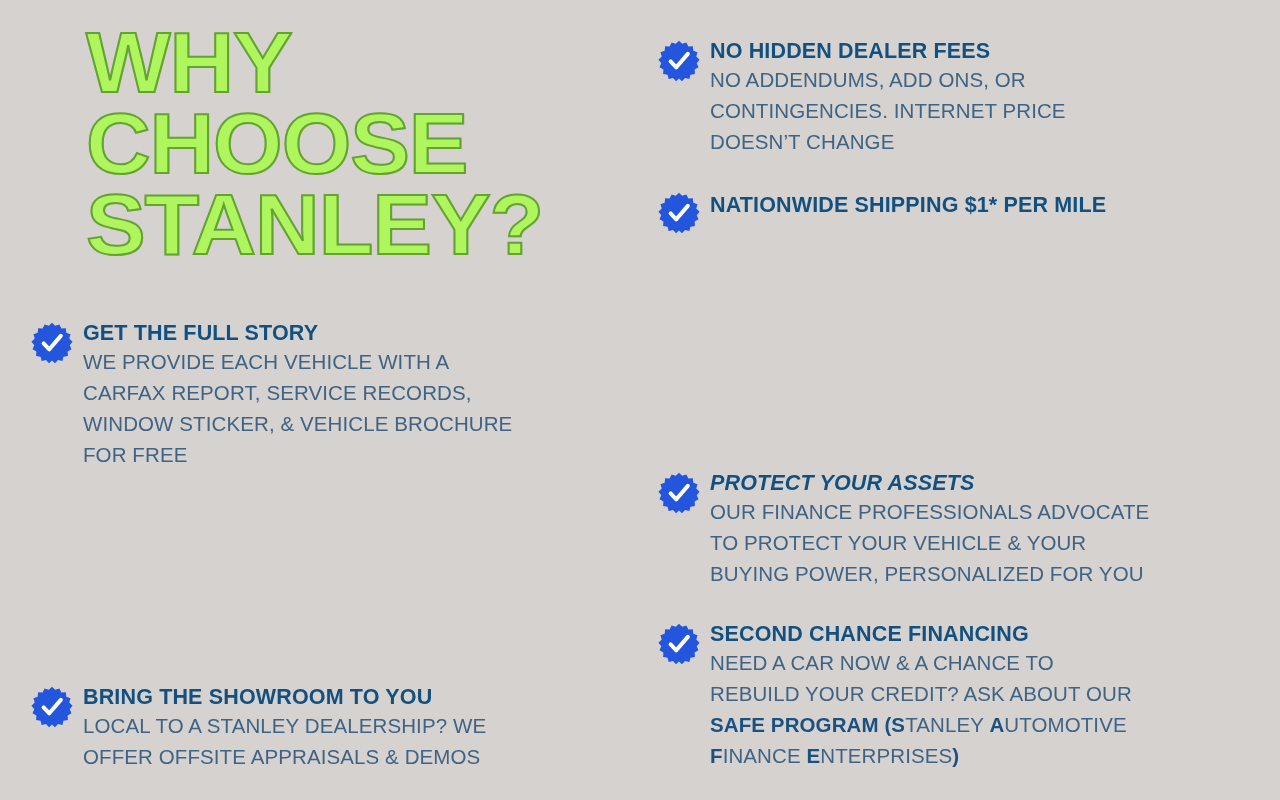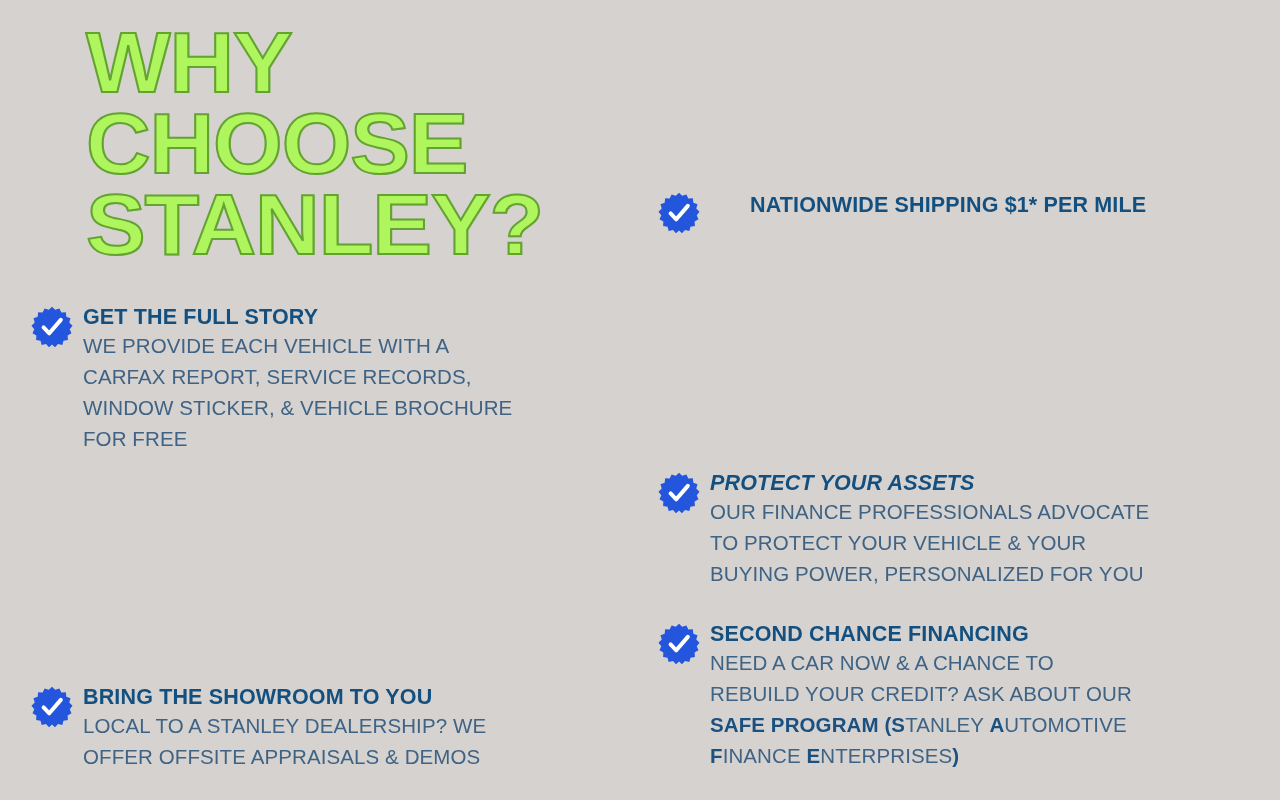--- a/index.html
+++ b/index.html
@@ -110,27 +110,27 @@
   .b-desc .em {
     font-weight: 700;
     color: #1b5180;
   }
   .b-desc .em-light {
     font-weight: 400;
     color: #3f6384;
   }
 
   
-  #bl-0 { left: 31px;  top: 304px; width: 580px; }
+  #bl-0 { left: 31px;  top: 320px; width: 580px; }
   #bl-1 { left: 31px;  top: 501px; width: 580px; }
   #bl-2 { left: 31px;  top: 684px; width: 580px; }
 
   
   #br-0 { left: 18px; top: 38px;  width: 580px; }
-  #br-1 { left: 18px; top: 190px; width: 580px; gap: 40px; }
+  #br-1 { left: 18px; top: 190px; width: 580px; }
   #br-2 { left: 18px; top: 318px; width: 580px; }
   #br-3 { left: 18px; top: 470px; width: 580px; }
   #br-4 { left: 18px; top: 621px; width: 580px; }
 </style>
 </head>
 <body style="background: rgb(214, 210, 208);">
 
 <div id="poster" style="background: rgb(214, 210, 208);">
 
   <div class="col-left">
@@ -167,20 +167,34 @@
         <p class="b-title" style="color: rgb(19, 80, 127);">BRING THE SHOWROOM TO YOU</p>
         <p class="b-desc" style="color: rgb(63, 99, 132);">LOCAL TO A STANLEY DEALERSHIP? WE
 OFFER OFFSITE APPRAISALS &amp; DEMOS</p>
       </div>
     </div>
 
   </div>
 
   <div class="col-right">
 
+    <div class="bullet" id="br-0">
+      <span class="badge">
+        <svg viewBox="0 0 100 100" aria-hidden="true">
+          <path d="M50 2 L57.6 9.2 L67.6 5.9 L72.3 15.3 L83 14.9 L84.1 25.6 L94.1 29.2 L91.1 39.4 L98.9 46.9 L92.2 55.2 L96.4 65 L87.2 70.5 L87.9 81.2 L77.3 82.7 L74.6 93.1 L64.3 90.2 L57.1 98.1 L50 91.9 L42.9 98.1 L35.7 90.2 L25.4 93.1 L22.7 82.7 L12.1 81.2 L12.8 70.5 L3.6 65 L7.8 55.2 L1.1 46.9 L8.9 39.4 L5.9 29.2 L15.9 25.6 L17 14.9 L27.7 15.3 L32.4 5.9 L42.4 9.2 Z" fill="#2456dd"></path>
+          <path d="M30 51 L43.5 65 L71 33" fill="none" stroke="#ffffff" stroke-width="9.5" stroke-linecap="round" stroke-linejoin="round"></path>
+        </svg>
+      </span>
+      <div class="bullet-body">
+        <p class="b-title" style="color: rgb(19, 80, 127);">NO HIDDEN DEALER FEES</p>
+        <p class="b-desc" style="color: rgb(63, 99, 132);">NO ADDENDUMS, ADD ONS, OR
+CONTINGENCIES. INTERNET PRICE
+DOESN’T CHANGE</p>
+      </div>
+    </div>
 
     <div class="bullet" id="br-1">
       <span class="badge">
         <svg viewBox="0 0 100 100" aria-hidden="true">
           <path d="M50 2 L57.6 9.2 L67.6 5.9 L72.3 15.3 L83 14.9 L84.1 25.6 L94.1 29.2 L91.1 39.4 L98.9 46.9 L92.2 55.2 L96.4 65 L87.2 70.5 L87.9 81.2 L77.3 82.7 L74.6 93.1 L64.3 90.2 L57.1 98.1 L50 91.9 L42.9 98.1 L35.7 90.2 L25.4 93.1 L22.7 82.7 L12.1 81.2 L12.8 70.5 L3.6 65 L7.8 55.2 L1.1 46.9 L8.9 39.4 L5.9 29.2 L15.9 25.6 L17 14.9 L27.7 15.3 L32.4 5.9 L42.4 9.2 Z" fill="#2456dd"></path>
           <path d="M30 51 L43.5 65 L71 33" fill="none" stroke="#ffffff" stroke-width="9.5" stroke-linecap="round" stroke-linejoin="round"></path>
         </svg>
       </span>
       <div class="bullet-body">
         <p class="b-title" style="line-height: 1.35; color: rgb(19, 80, 127);">NATIONWIDE SHIPPING $1* PER MILE</p>

